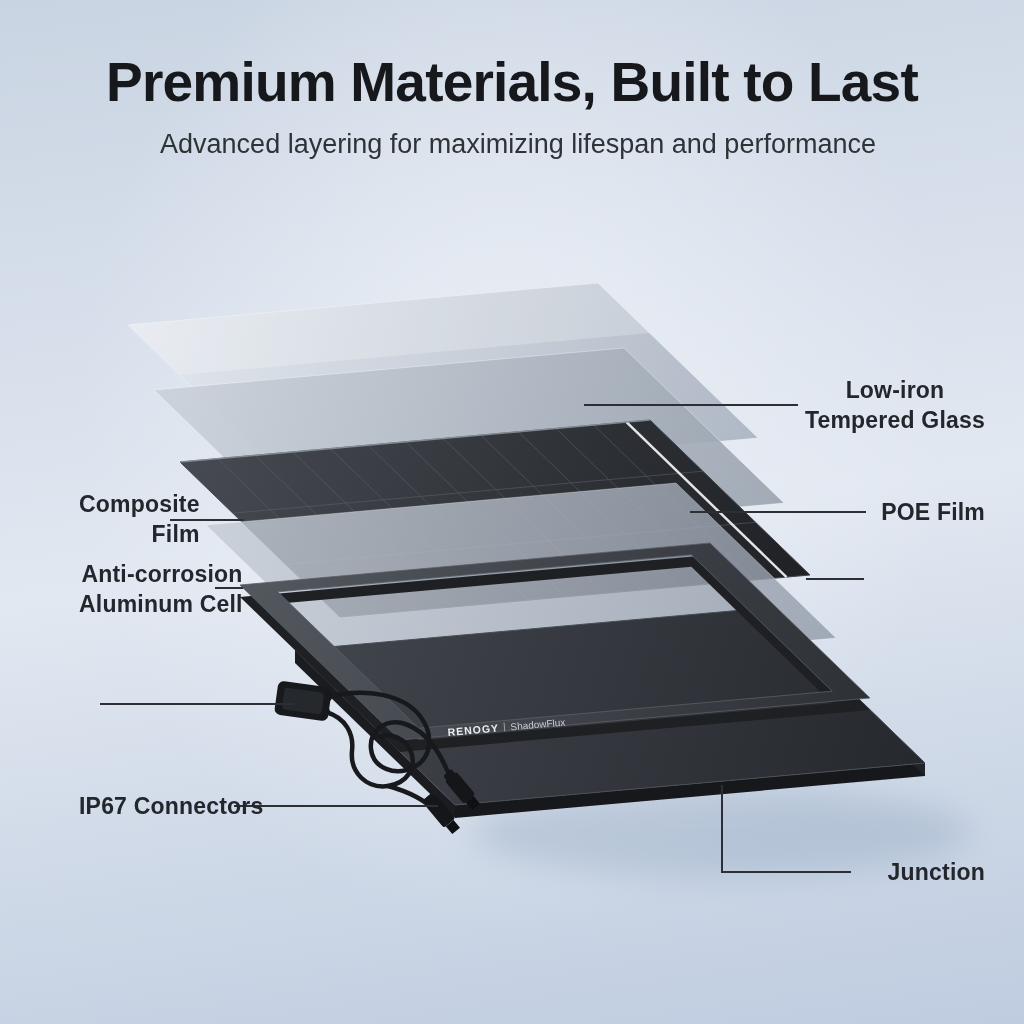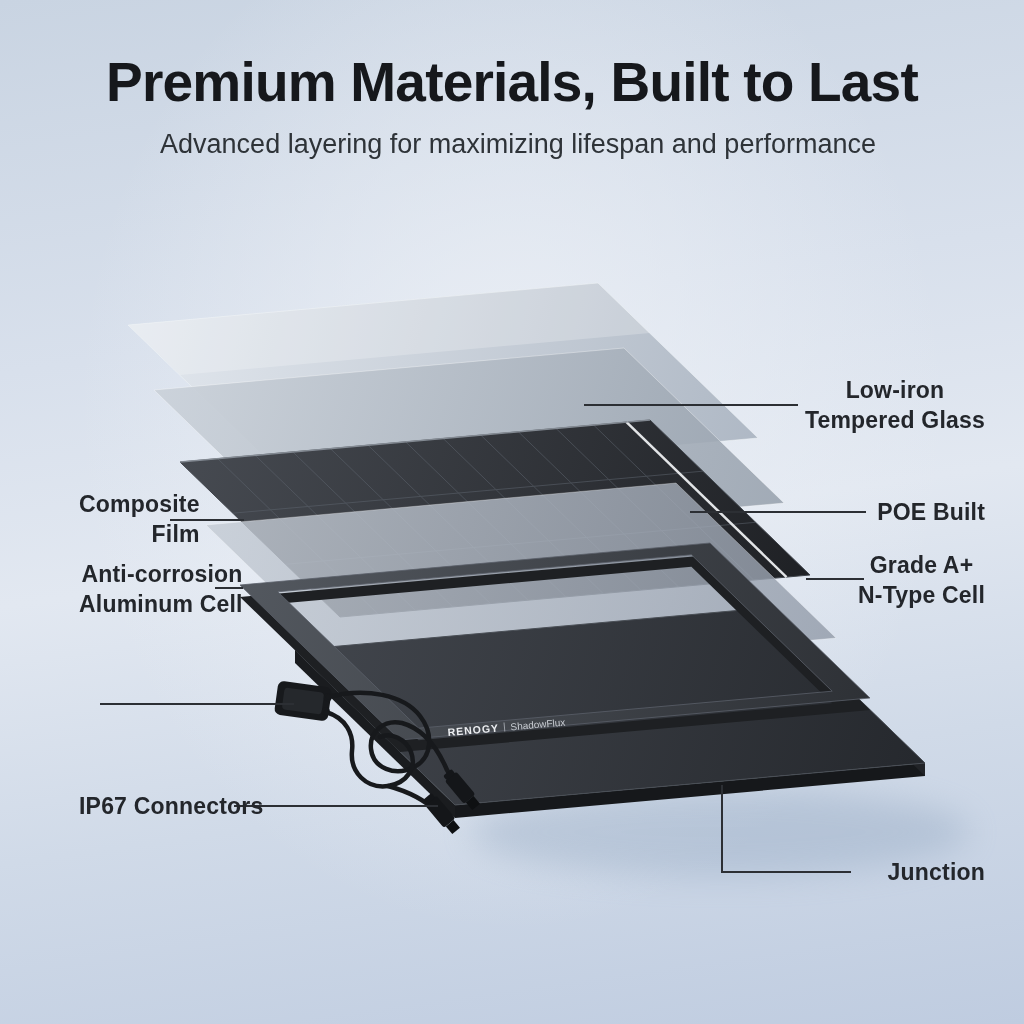--- a/index.html
+++ b/index.html
@@ -143,23 +143,21 @@
       <path d="M851,872 L722,872 L722,785"></path>
       <path d="M170,520 L244,520"></path>
       <path d="M215,588 L243,588"></path>
       <path d="M100,704 L294,704"></path>
       <path d="M234,806 L438,806"></path>
     </g>
   </svg>
 
   <div class="label right" style="top:375px">Low-iron
 Tempered Glass</div>
-  <div class="label right" style="top:497px">POE Built</div>
-  <div class="label right" style="top:550px">Grade A+
-N-Type Cell</div>
+  <div class="label right" style="top:497px">POE Film</div>
   <div class="label right" style="top:857px">Junction</div>
   <div class="label left" style="top:489px">Composite
 Film</div>
   <div class="label left" style="top:559px">Anti-corrosion
 Aluminum Cell</div>
   <div class="label left" style="top:791px">IP67 Connectors</div>
 
 </div>
 
 </body></html>

